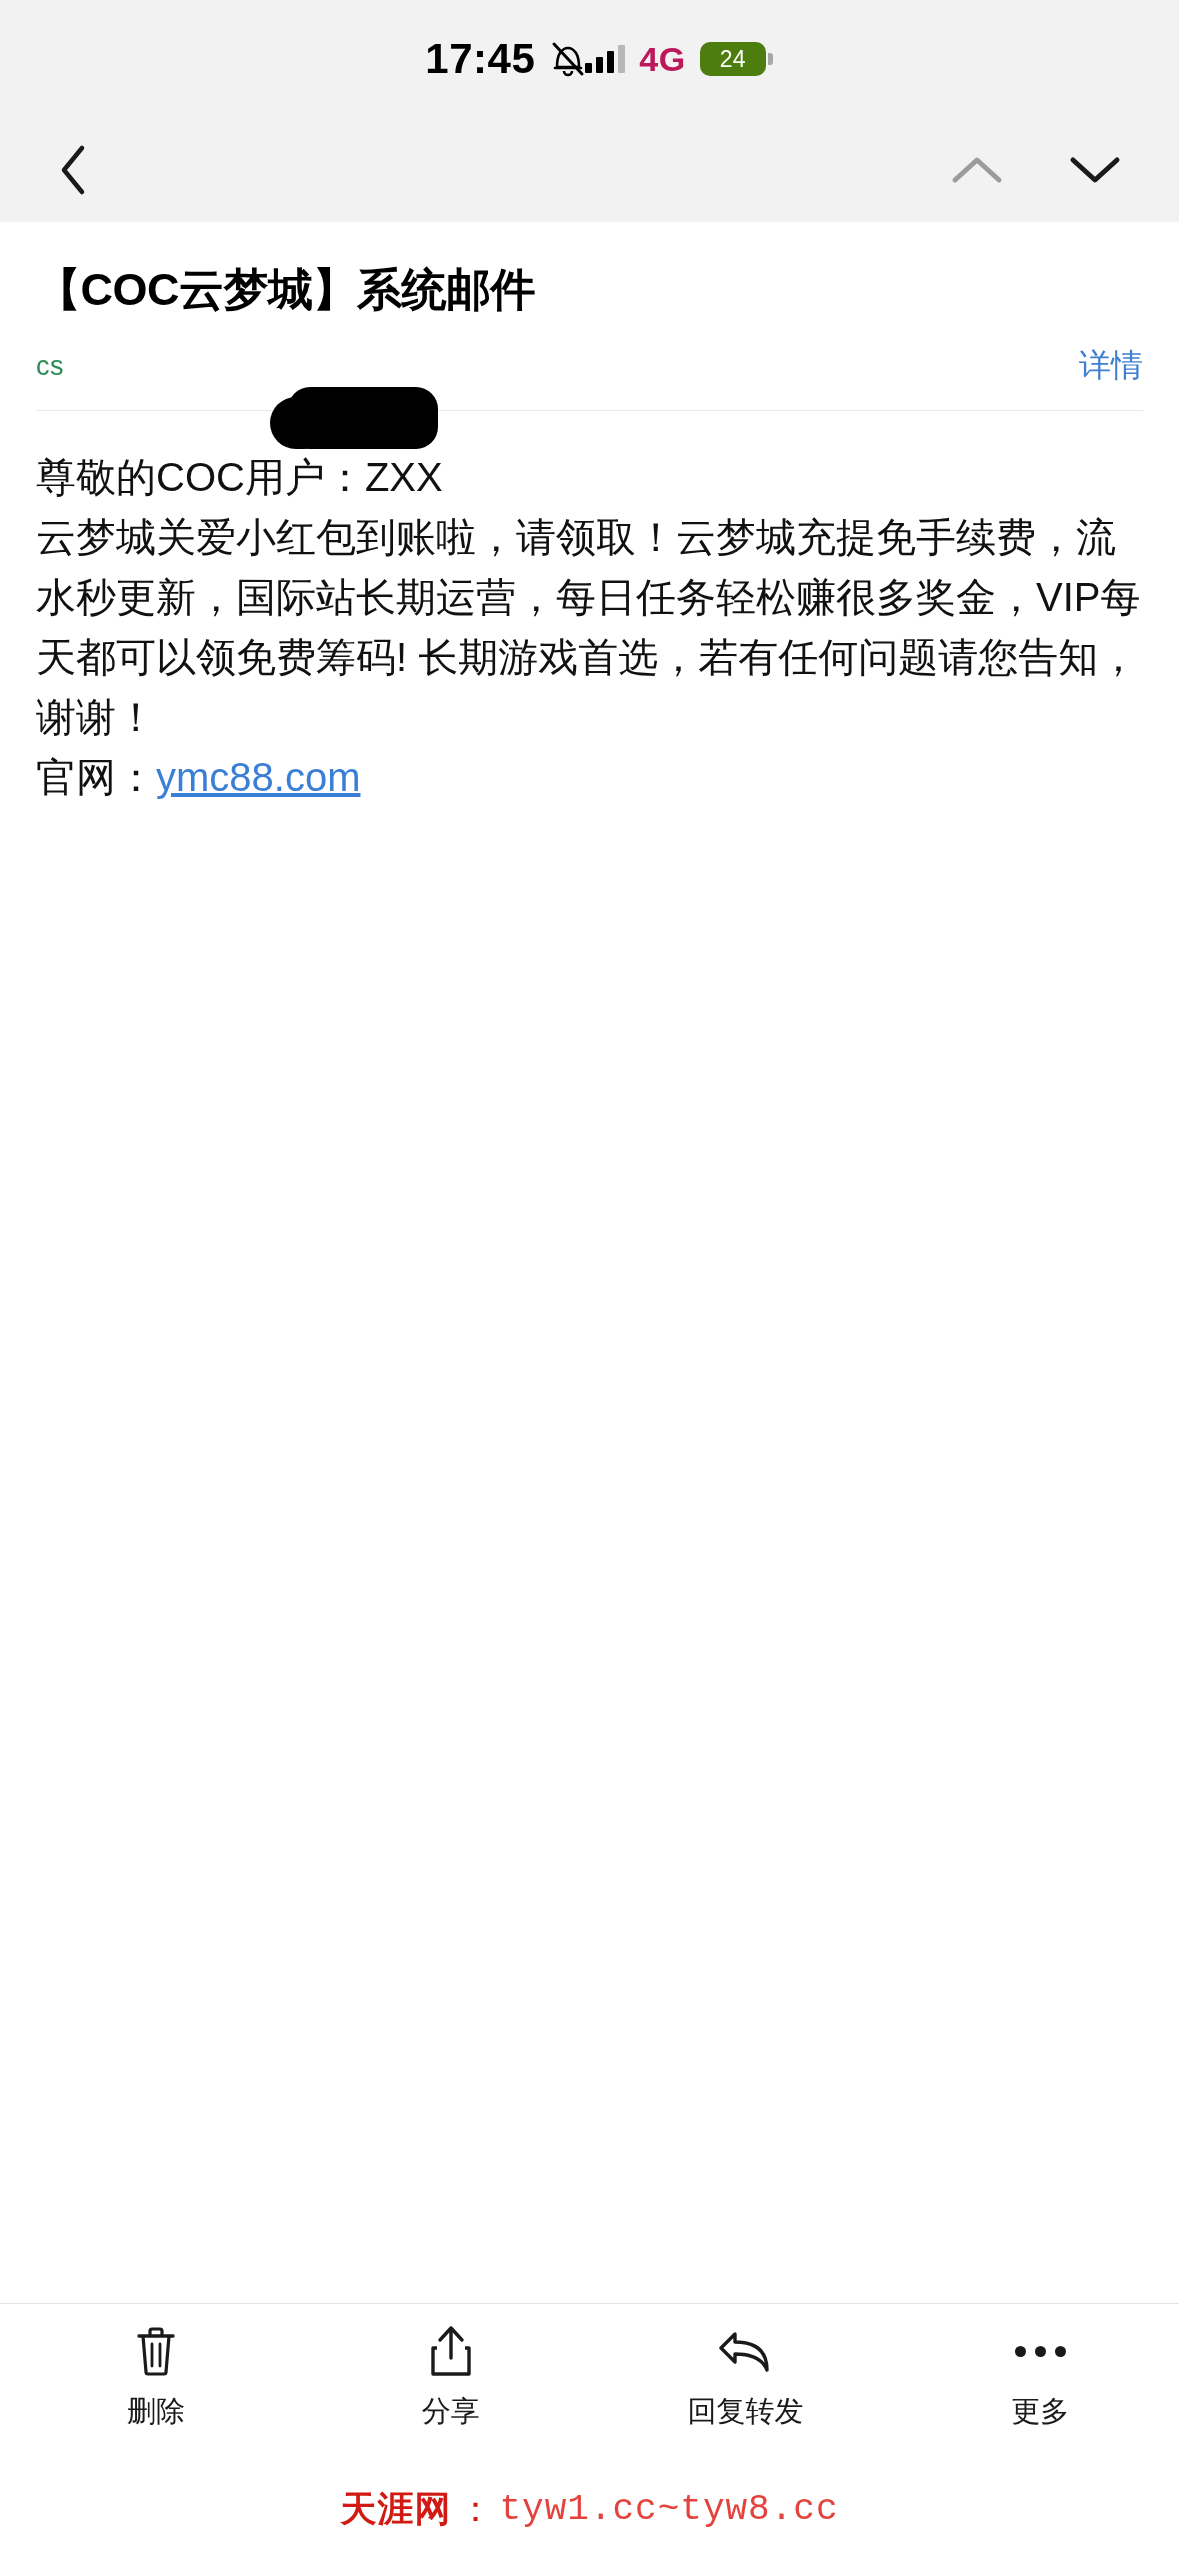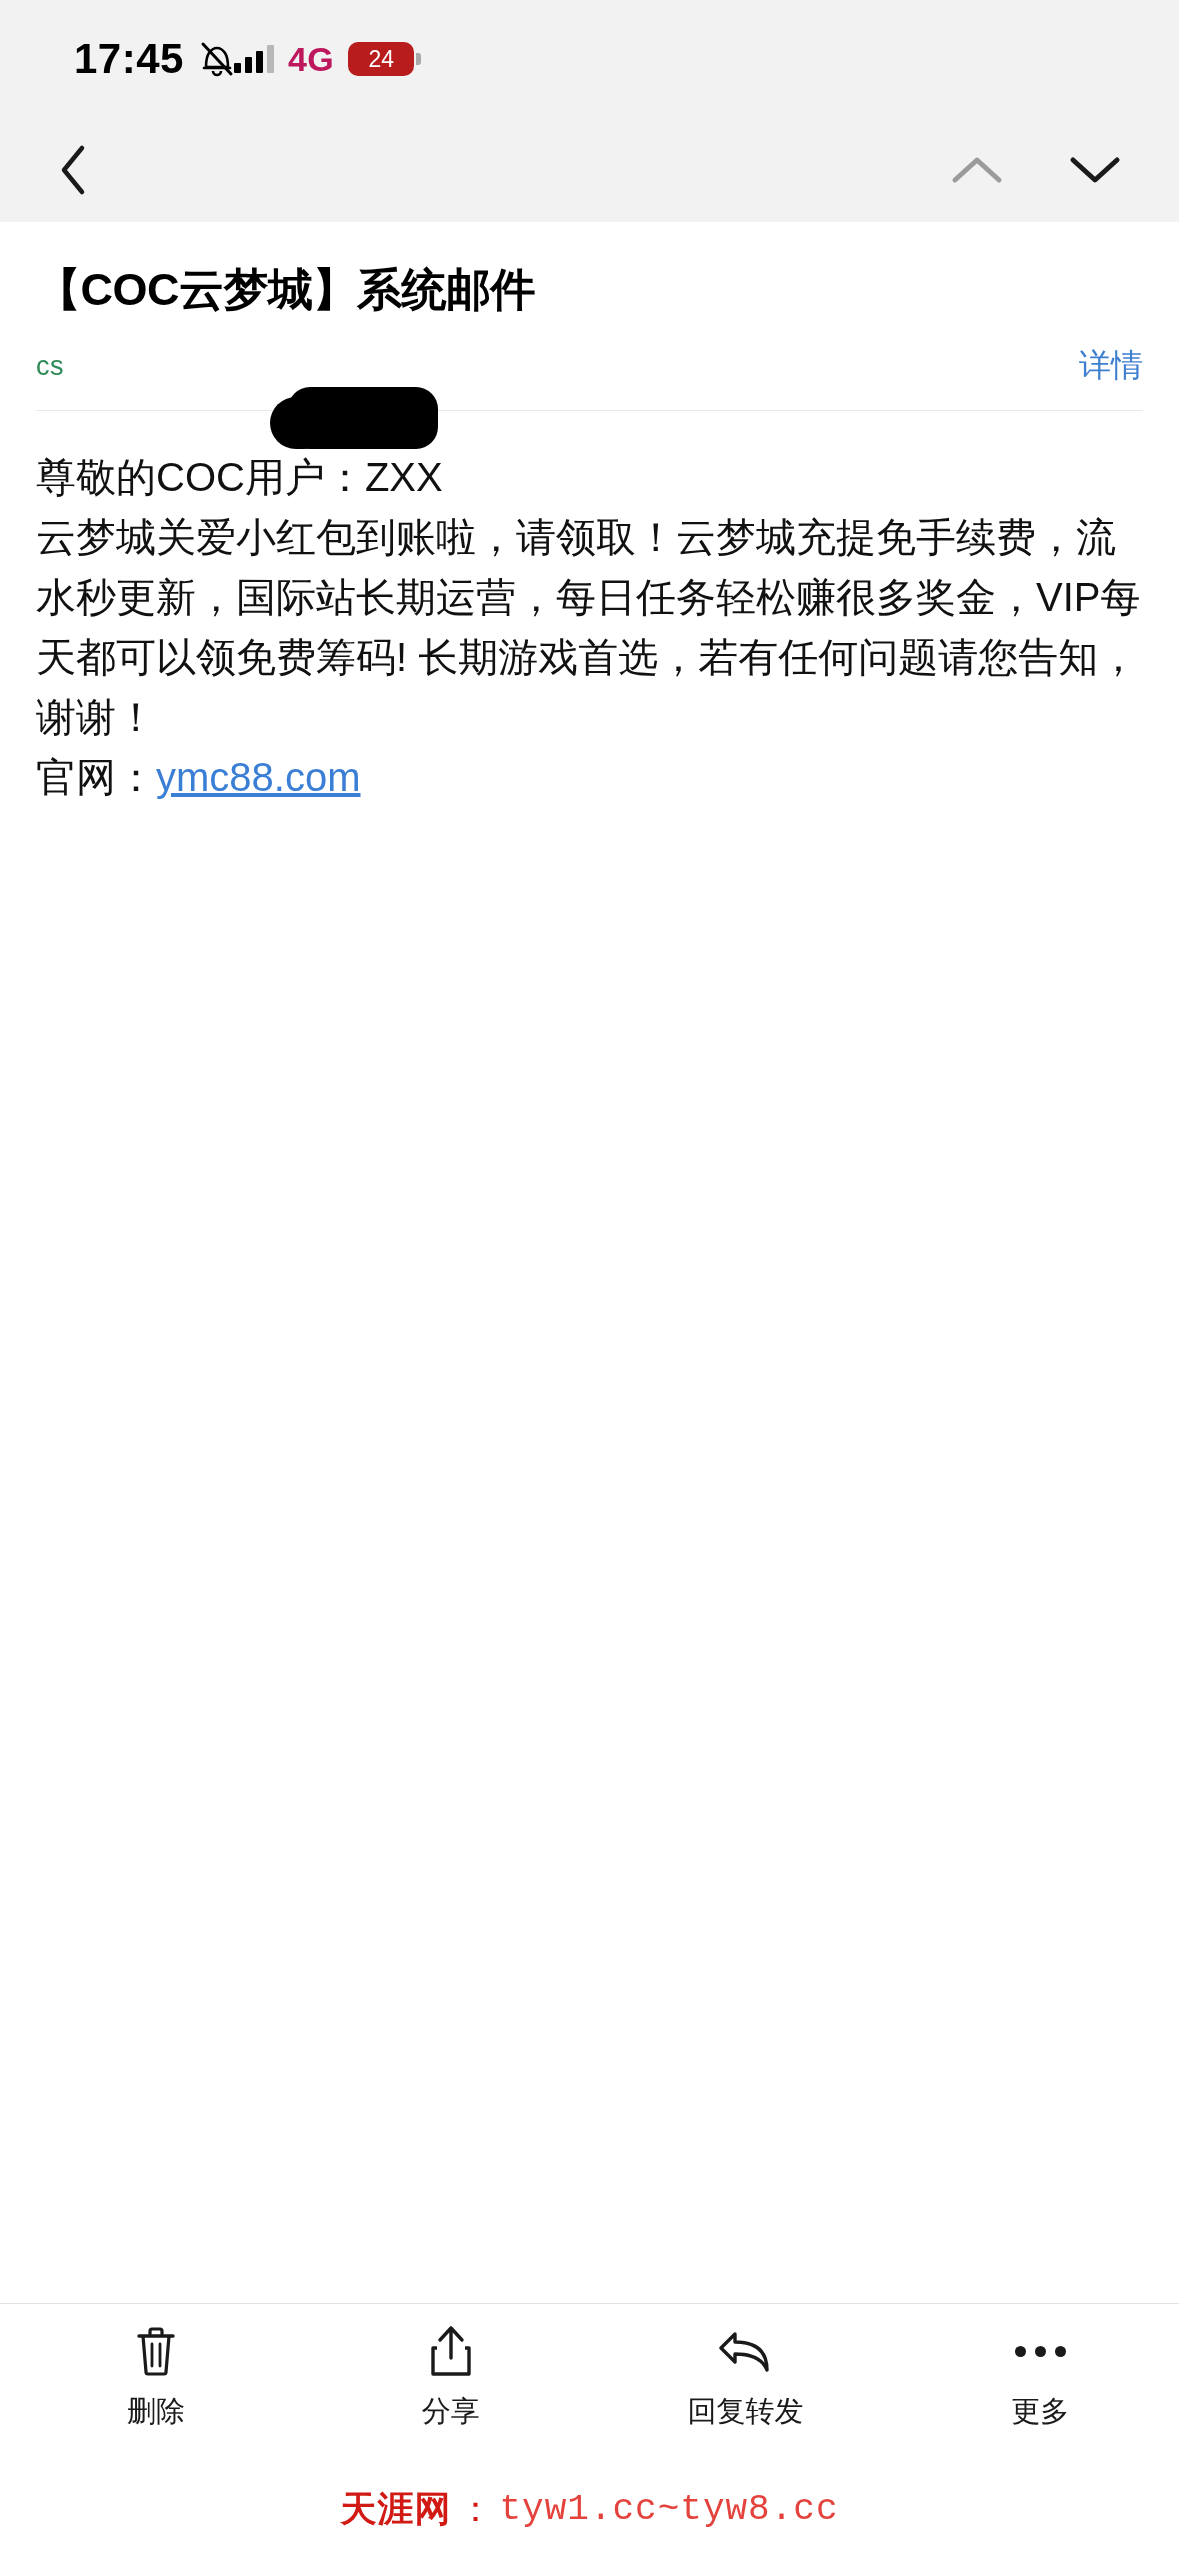--- a/index.html
+++ b/index.html
@@ -14,21 +14,21 @@
     overflow: hidden;
     position: relative;
   }
 
   
   .status-bar {
     height: 118px;
     background: #f2f2f2;
     display: flex;
     align-items: center;
-    justify-content: flex-start;
+    justify-content: center;
     padding: 0 62px 0 74px;
     box-sizing: border-box;
     position: relative;
   }
   .status-left {
     display: flex;
     align-items: center;
     gap: 16px;
   }
   .status-time {
@@ -68,21 +68,21 @@
   .net-type {
     font-size: 34px;
     color: #be185d;
     font-weight: 700;
     letter-spacing: 0.5px;
   }
   .battery {
     width: 66px;
     height: 34px;
     border-radius: 10px;
-    background: #b91c1c;
+    background: #4d7c0f;
     color: #ffffff;
     font-size: 23px;
     display: flex;
     align-items: center;
     justify-content: center;
     position: relative;
     font-weight: 500;
   }
   .battery::after {
     content: "";

